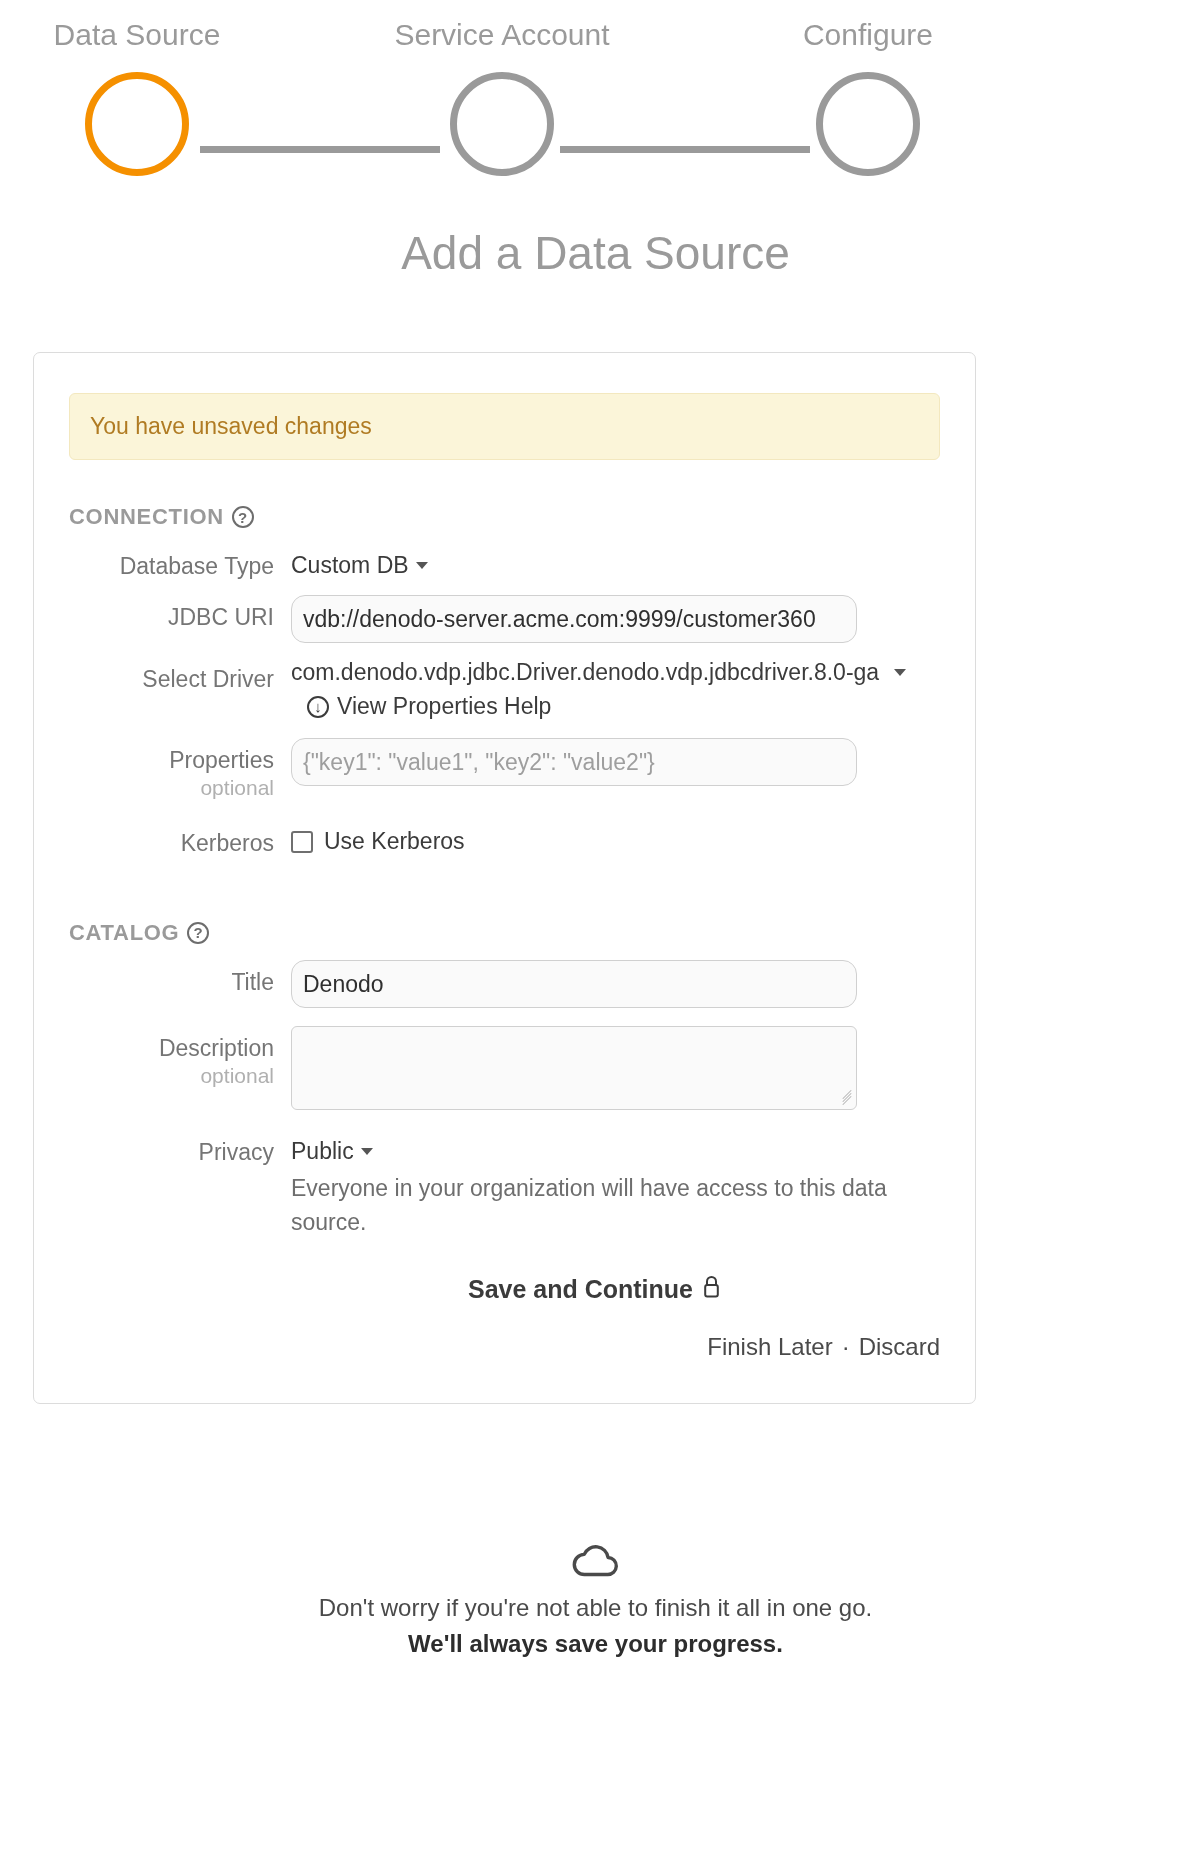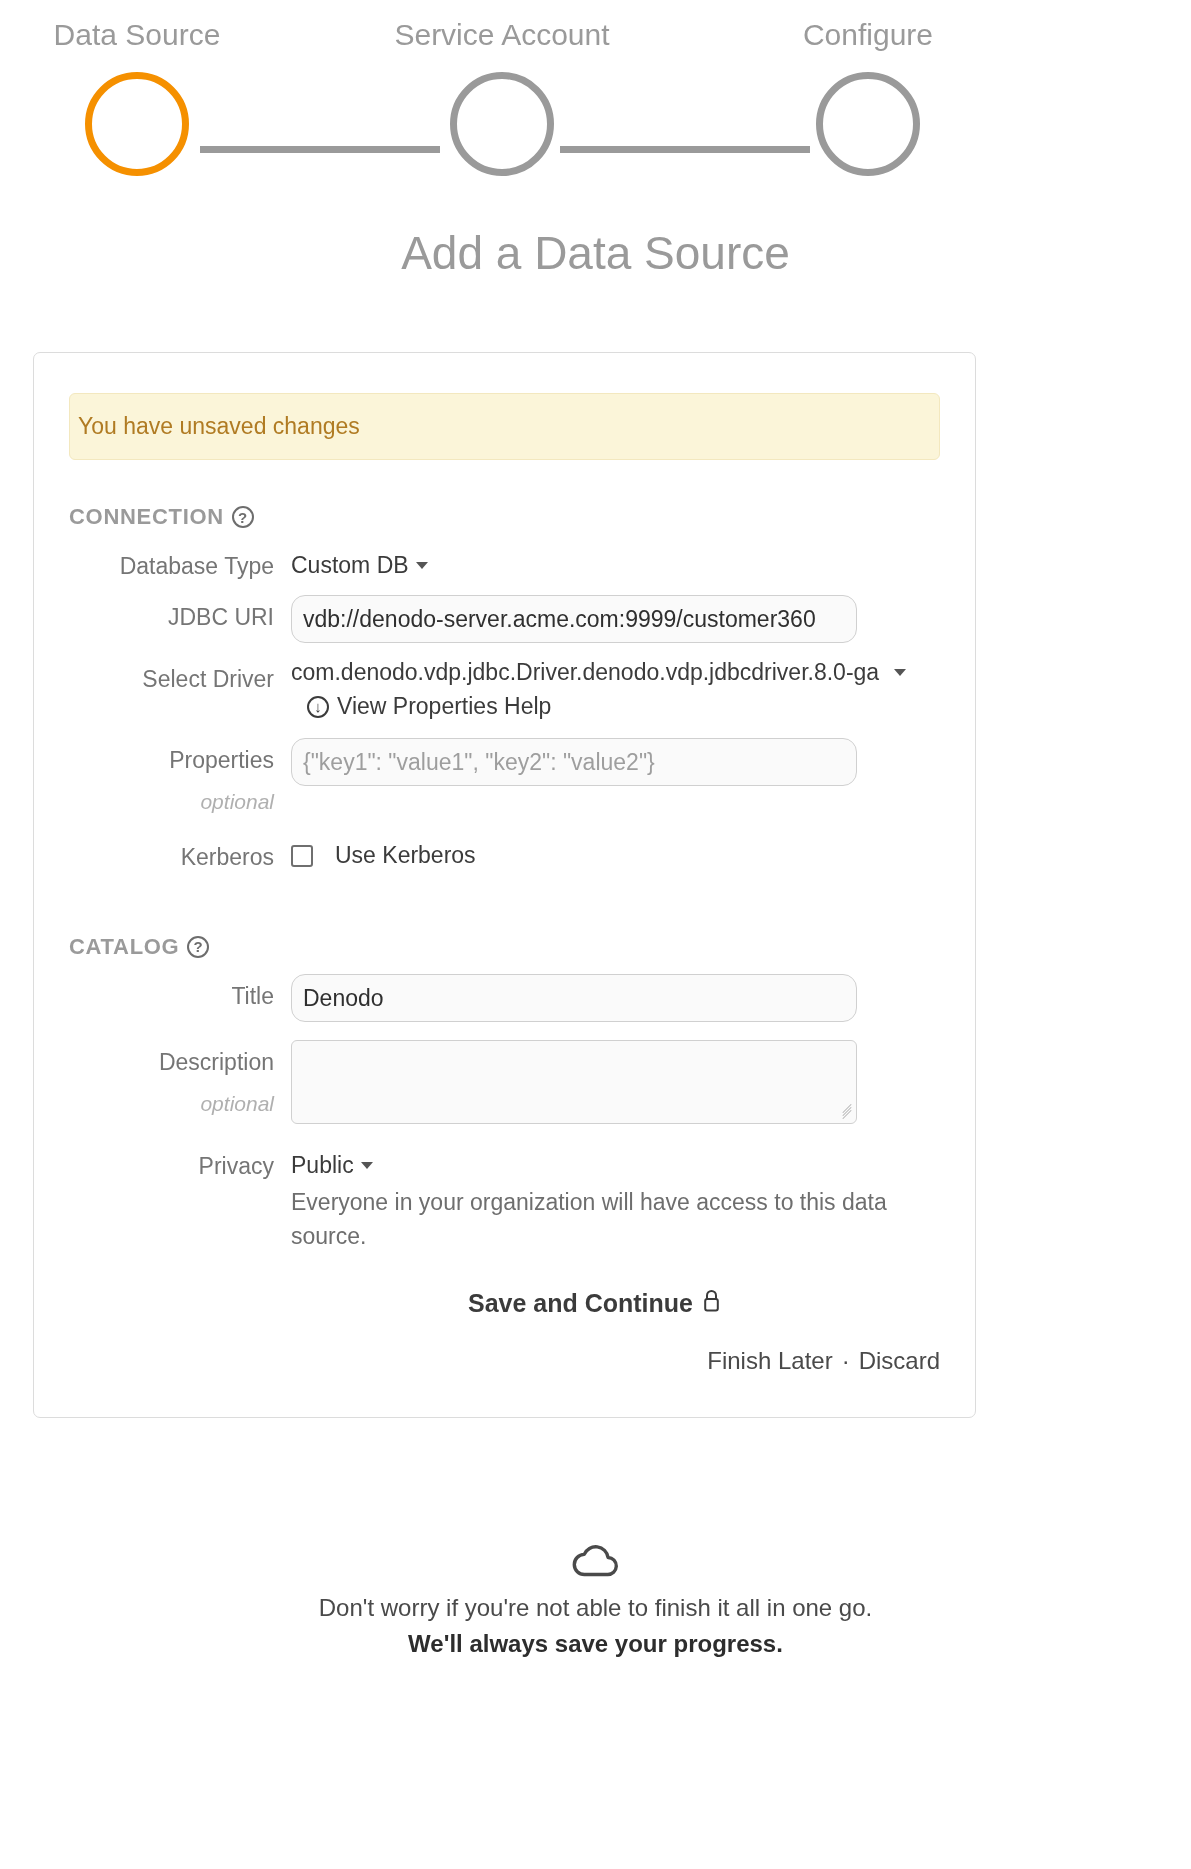--- a/index.html
+++ b/index.html
@@ -68,21 +68,21 @@
     border: 1px solid #dcdcdc;
     border-radius: 7px;
     background: #ffffff;
     padding: 0;
   }
   .banner {
     margin: 40px 35px 0 35px;
     background: #fbf5d9;
     border: 1px solid #f3e8bf;
     border-radius: 6px;
-    padding: 19px 8px;
+    padding: 19px 20px;
     color: #b07b23;
     font-size: 23px;
   }
 
   .section {
     padding: 0 35px;
   }
   .section-head {
     display: flex;
     align-items: center;
@@ -119,24 +119,23 @@
     flex: 0 0 222px;
     text-align: right;
     padding-right: 17px;
     padding-top: 8px;
     color: #757575;
     font-size: 23px;
     line-height: 1.25;
   }
   .row-label .optional {
     display: block;
-    font-style: italic;
     color: #b0b0b0;
     font-size: 21px;
-    margin-top: 14px;
+    margin-top: 0;
   }
   .row-field {
     flex: 1 1 auto;
     min-width: 0;
   }
 
   .dropdown {
     display: inline-flex;
     align-items: baseline;
     gap: 7px;
@@ -213,21 +212,21 @@
     width: 22px; height: 22px;
     border-radius: 50%;
     border: 2px solid #3b3b3b;
     font-size: 15px;
     line-height: 1;
   }
 
   .checkbox-row {
     display: inline-flex;
     align-items: center;
-    gap: 22px;
+    gap: 11px;
     padding-top: 7px;
     cursor: pointer;
     text-align: center;
   }
   .checkbox {
     width: 22px; height: 22px;
     border: 2px solid #6f6f6f;
     border-radius: 3px;
     background: #fff;
     flex: 0 0 22px;

